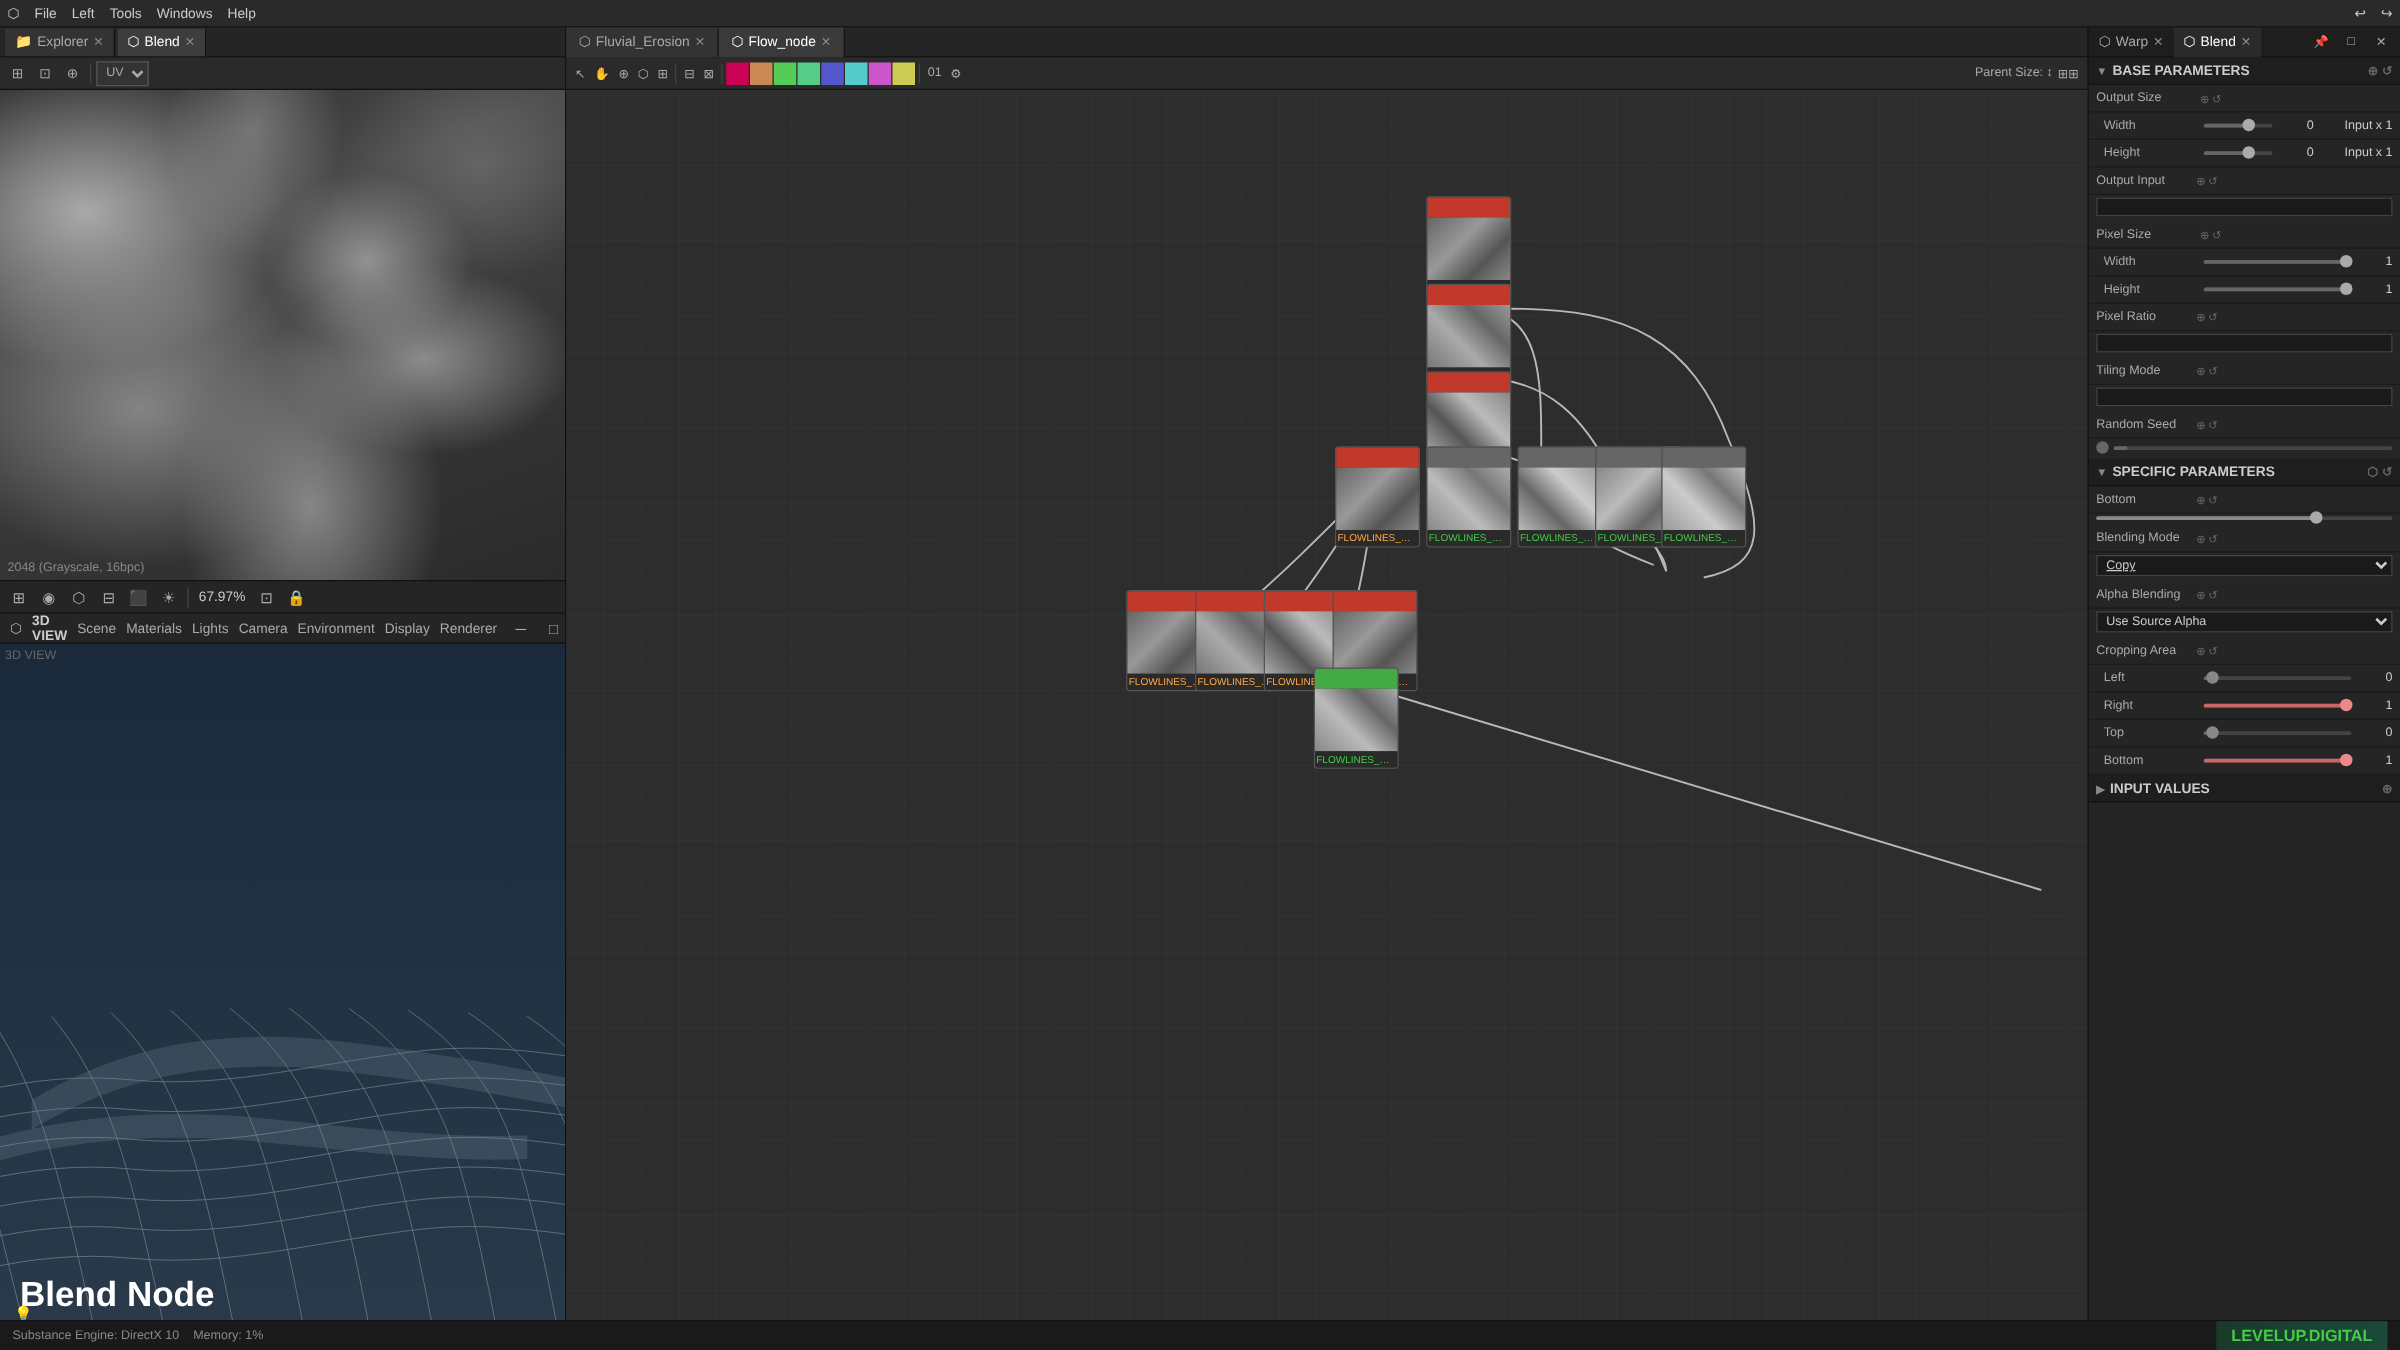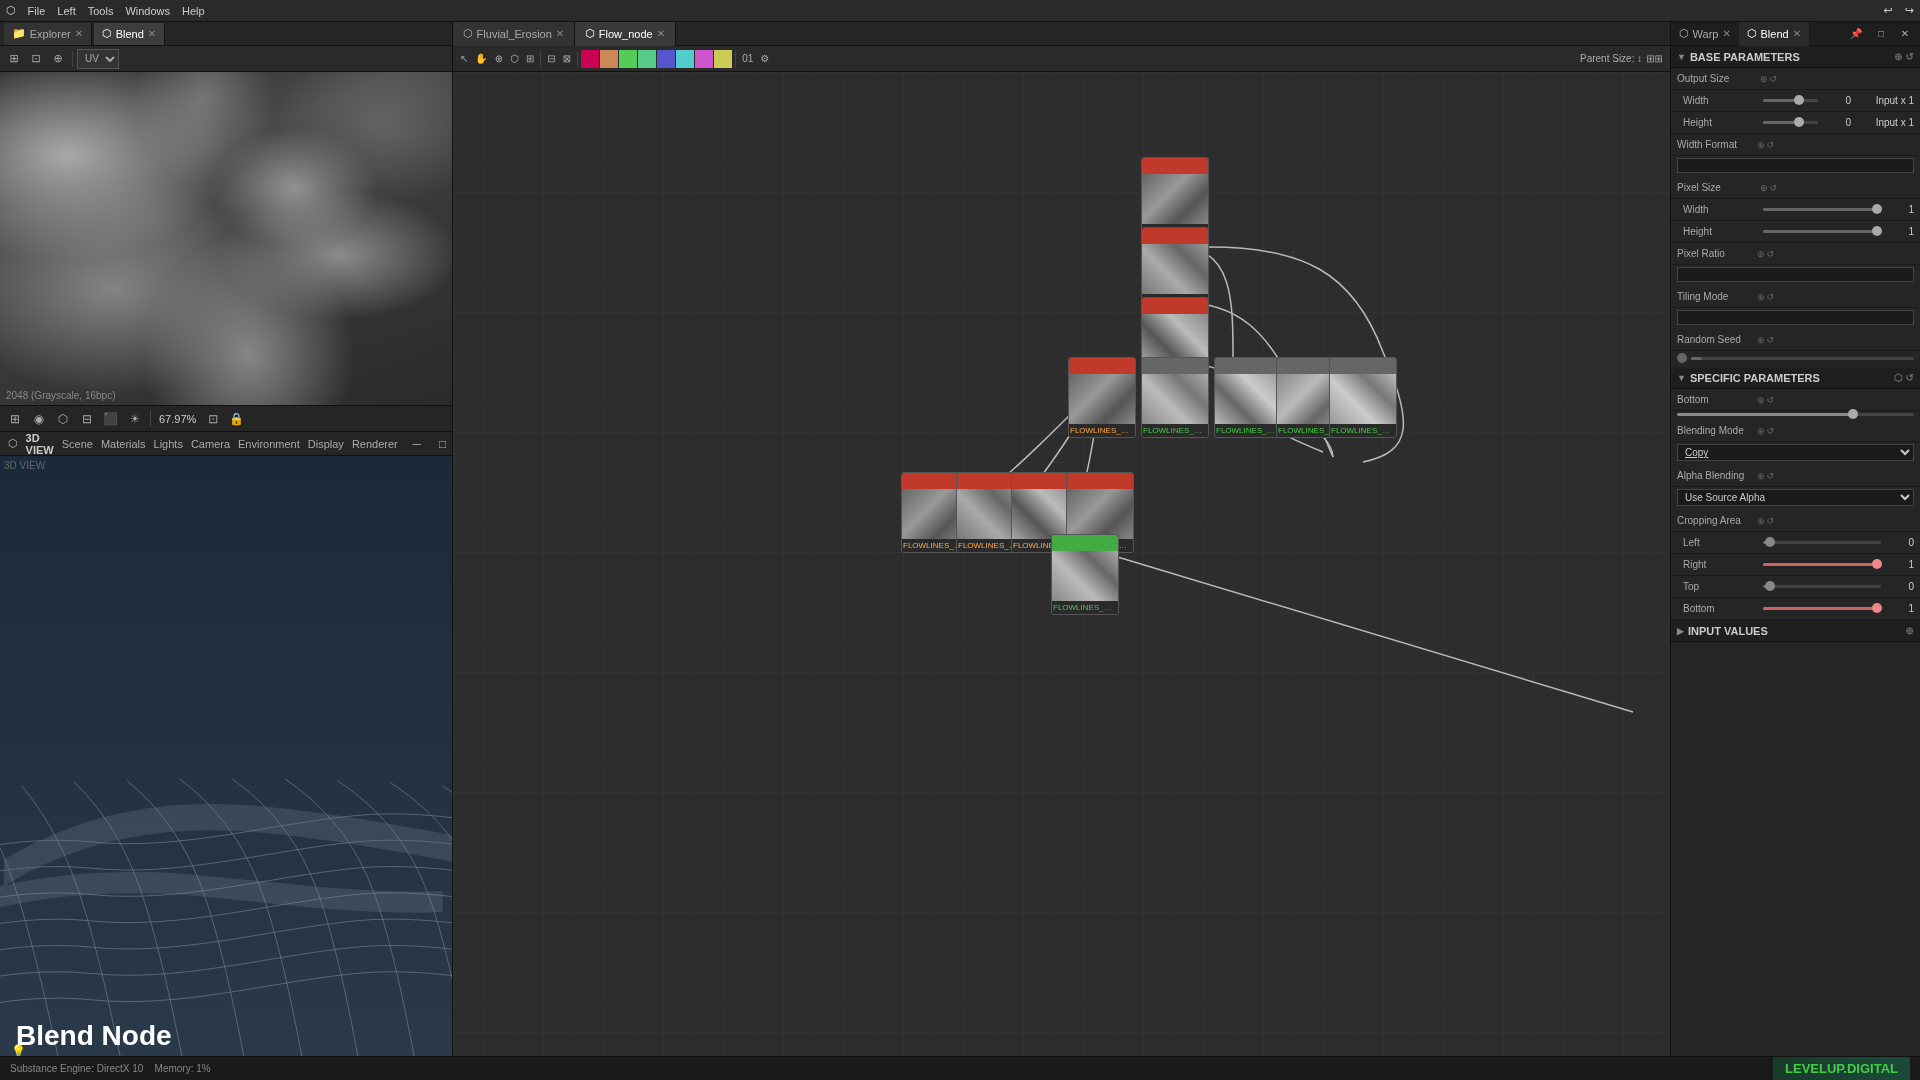--- a/index.html
+++ b/index.html
@@ -9,21 +9,21 @@
     #menu-bar { display: flex; align-items: center; height: 22px; background: #2a2a2a; border-bottom: 1px solid #111; padding: 0 6px; gap: 12px; }
     #menu-bar span { cursor: pointer; color: #ccc; font-size: 11px; }
 
     
     #main { display: flex; height: calc(1080px - 22px); }
 
     
     #left-panel { width: 453px; display: flex; flex-direction: column; border-right: 1px solid #111; }
 
     
-    #view-2d { height: 334px; background: #111; position: relative; overflow: hidden; border-bottom: 1px solid #111; }
+    #view-2d { height: 393px; background: #111; position: relative; overflow: hidden; border-bottom: 1px solid #111; }
     .noise-bg { width: 100%; height: 100%; background: 
       radial-gradient(ellipse at 20% 30%, #888 0%, transparent 40%),
       radial-gradient(ellipse at 70% 60%, #999 0%, transparent 35%),
       radial-gradient(ellipse at 50% 10%, #777 0%, transparent 30%),
       radial-gradient(ellipse at 80% 20%, #666 0%, transparent 25%),
       radial-gradient(ellipse at 30% 70%, #888 0%, transparent 40%),
       radial-gradient(ellipse at 60% 80%, #999 0%, transparent 35%),
       linear-gradient(135deg, #333 0%, #555 50%, #222 100%); }
     #view-2d-status { position: absolute; bottom: 4px; left: 6px; color: #888; font-size: 10px; }
 
@@ -456,21 +456,21 @@
         <div class="slider-track">
           <div class="slider-fill" style="width:60%;"></div>
           <div class="slider-handle" style="left:57%;"></div>
         </div>
         <span class="param-value">0</span>
         <span class="param-value" style="width:60px;">Input x 1</span>
       </div>
     </div>
 
     <div class="param-row">
-      <div class="param-label">Width Format</div>
+      <div class="param-label">Output Input</div>
       <div class="param-control">
         <div class="param-icons" style="margin-left:0; margin-right:3px;">
           <span class="param-icon">⊕</span>
           <span class="param-icon">↺</span>
         </div>
       </div>
     </div>
     <div style="padding: 2px 6px; padding-bottom:4px;">
       <input class="param-input" style="width: 100%;" readonly="">
     </div>

